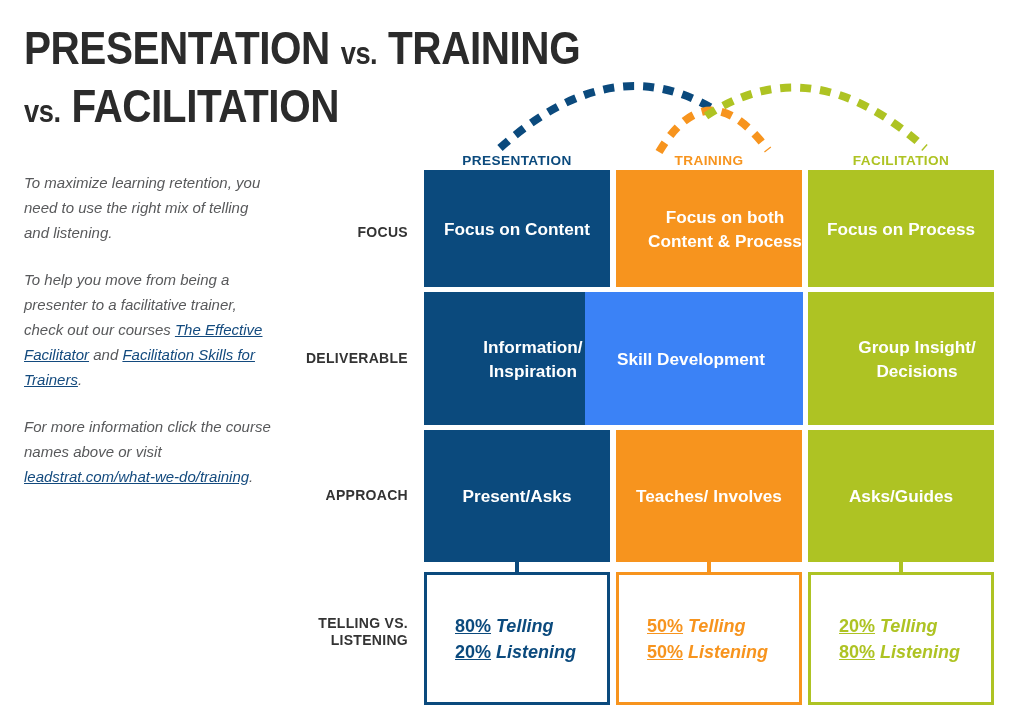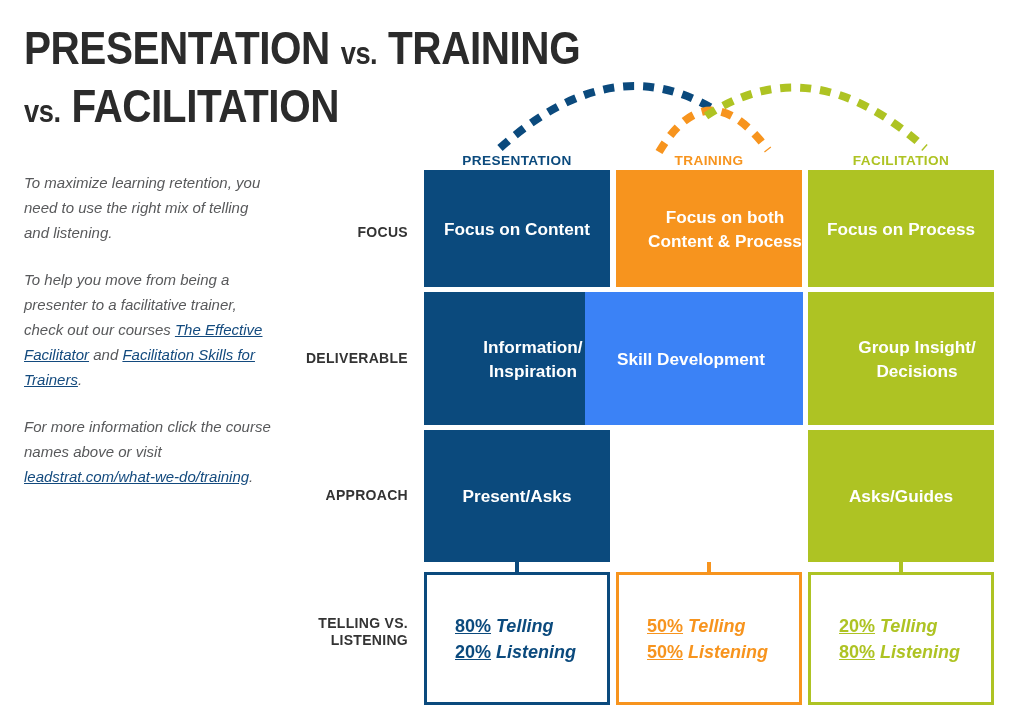--- a/index.html
+++ b/index.html
@@ -184,20 +184,21 @@
 
   <div class="cell center" style="left:424px; top:170px; width:186px; height:117px; background:#0b4a7d;">Focus on Content</div>
   <div class="cell leftpad" style="left:616px; top:170px; width:186px; height:117px; background:#f7941e;">Focus on both Content &amp; Process</div>
   <div class="cell center" style="left:808px; top:170px; width:186px; height:117px; background:#aec323;">Focus on Process</div>
 
   <div class="cell leftpad" style="left:424px; top:292px; width:186px; height:133px; background:#0b4a7d;">Information/ Inspiration</div>
   <div class="cell leftpad" style="left:585px; top:292px; width:218px; height:133px; background:#3b82f6;">Skill Development</div>
   <div class="cell leftpad" style="left:808px; top:292px; width:186px; height:133px; background:#aec323;">Group Insight/ Decisions</div>
 
   <div class="cell center" style="left:424px; top:430px; width:186px; height:132px; background:#0b4a7d;">Present/Asks</div>
+  <div class="cell center" style="left:616px; top:430px; width:186px; height:132px; background:#f7941e;">Teaches/ Involves</div>
   <div class="cell center" style="left:808px; top:430px; width:186px; height:132px; background:#aec323;">Asks/Guides</div>
 
   <div class="connector" style="left:515px; top:562px; height:12px; background:#0b4a7d;"></div>
   <div class="connector" style="left:707px; top:562px; height:12px; background:#f7941e;"></div>
   <div class="connector" style="left:899px; top:562px; height:12px; background:#aec323;"></div>
 
   <div class="outline-box" style="left:424px; top:572px; width:186px; height:133px; border-color:#0b4a7d;">
     <div>
       <div class="ratio-line" style="color:#0b4a7d;"><span class="pct">80%</span> <span class="wrd">Telling</span></div>
       <div class="ratio-line" style="color:#0b4a7d;"><span class="pct">20%</span> <span class="wrd">Listening</span></div>

